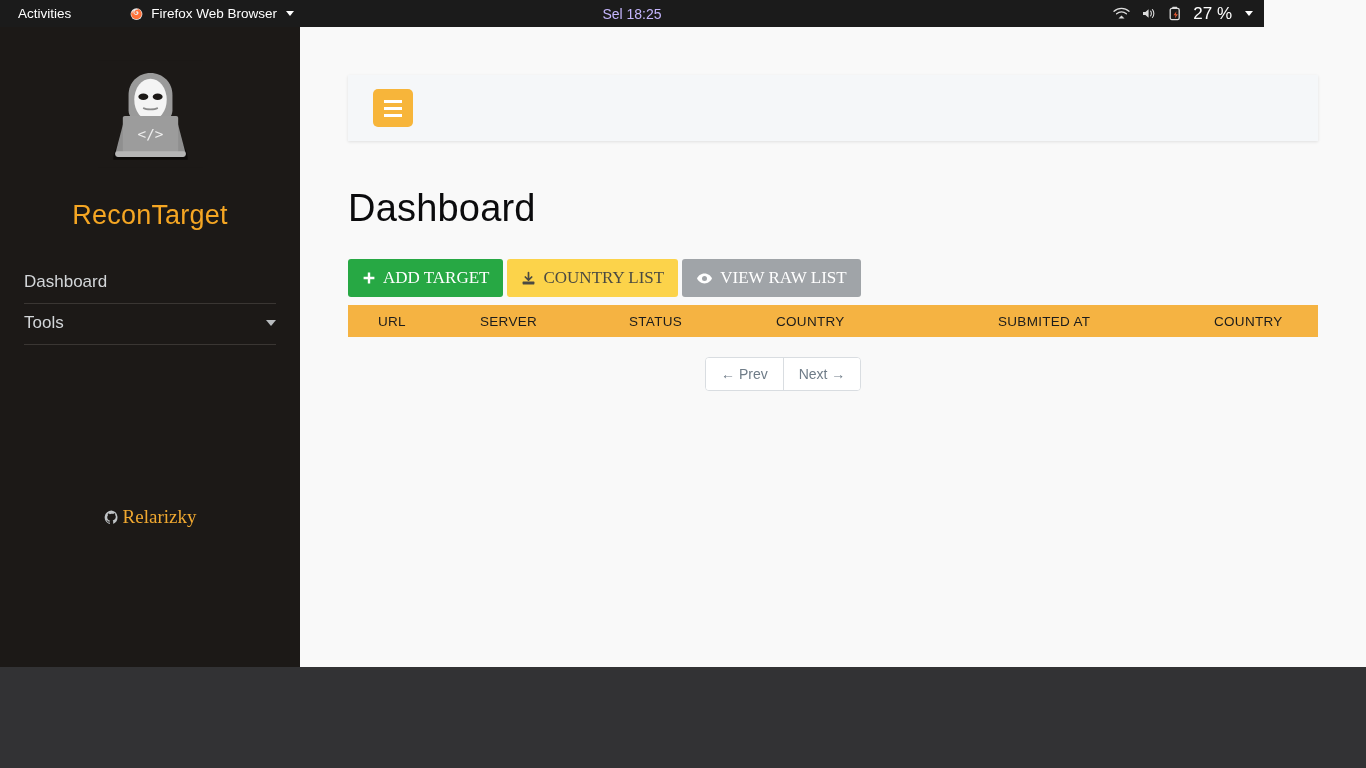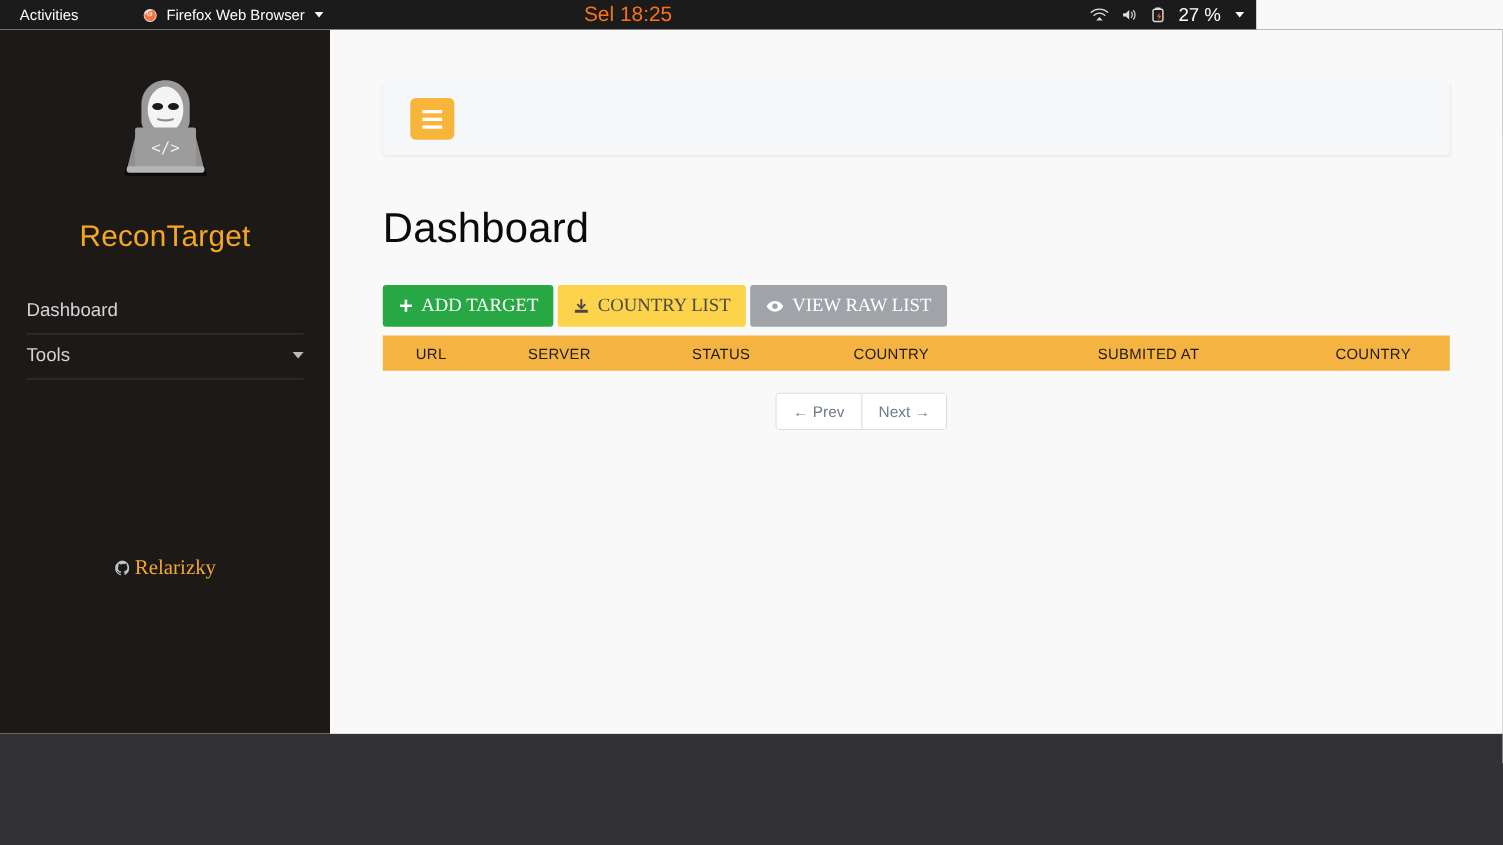--- a/index.html
+++ b/index.html
@@ -5,39 +5,39 @@
   * { margin:0; padding:0; box-sizing:border-box; }
   html, body {
     width:1366px; height:768px;
     overflow:hidden;
     background:#f9f9f9;
     font-family:"Liberation Sans", sans-serif;
   }
 
   
   .gnome-bar{
-    position:absolute; top:0; left:0; width:1142px; height:27px;
+    position:absolute; top:0; left:0; width:1264px; height:27px;
     background:#1b1b1b; color:#dcdcdc;
     display:flex; align-items:center;
     font-size:13.5px;
   }
   .gnome-activities{ margin-left:10px; padding:2px 8px; color:#ffffff; }
   .gnome-app{
     display:flex; align-items:center; gap:7px;
     margin-left:50px; color:#ffffff;
   }
   .ff-logo{ width:15px; height:15px; display:block; }
   .caret-dn{
     width:0;height:0;border-left:4.5px solid transparent;
     border-right:4.5px solid transparent;border-top:5px solid #ffffff;
     margin-left:2px;
   }
   .gnome-clock{
     position:absolute; left:0; right:0; text-align:center;
-    color:#f97316; font-size:19px; pointer-events:none;
+    color:#c4b5fd; font-size:14px; pointer-events:none;
   }
   .gnome-right{
     margin-left:auto; display:flex; align-items:center; gap:11px;
     margin-right:11px;
   }
   .gnome-right svg{ display:block; }
   .batt-pct{ color:#ffffff; font-size:17px; }
 
   
   .ff-window{

